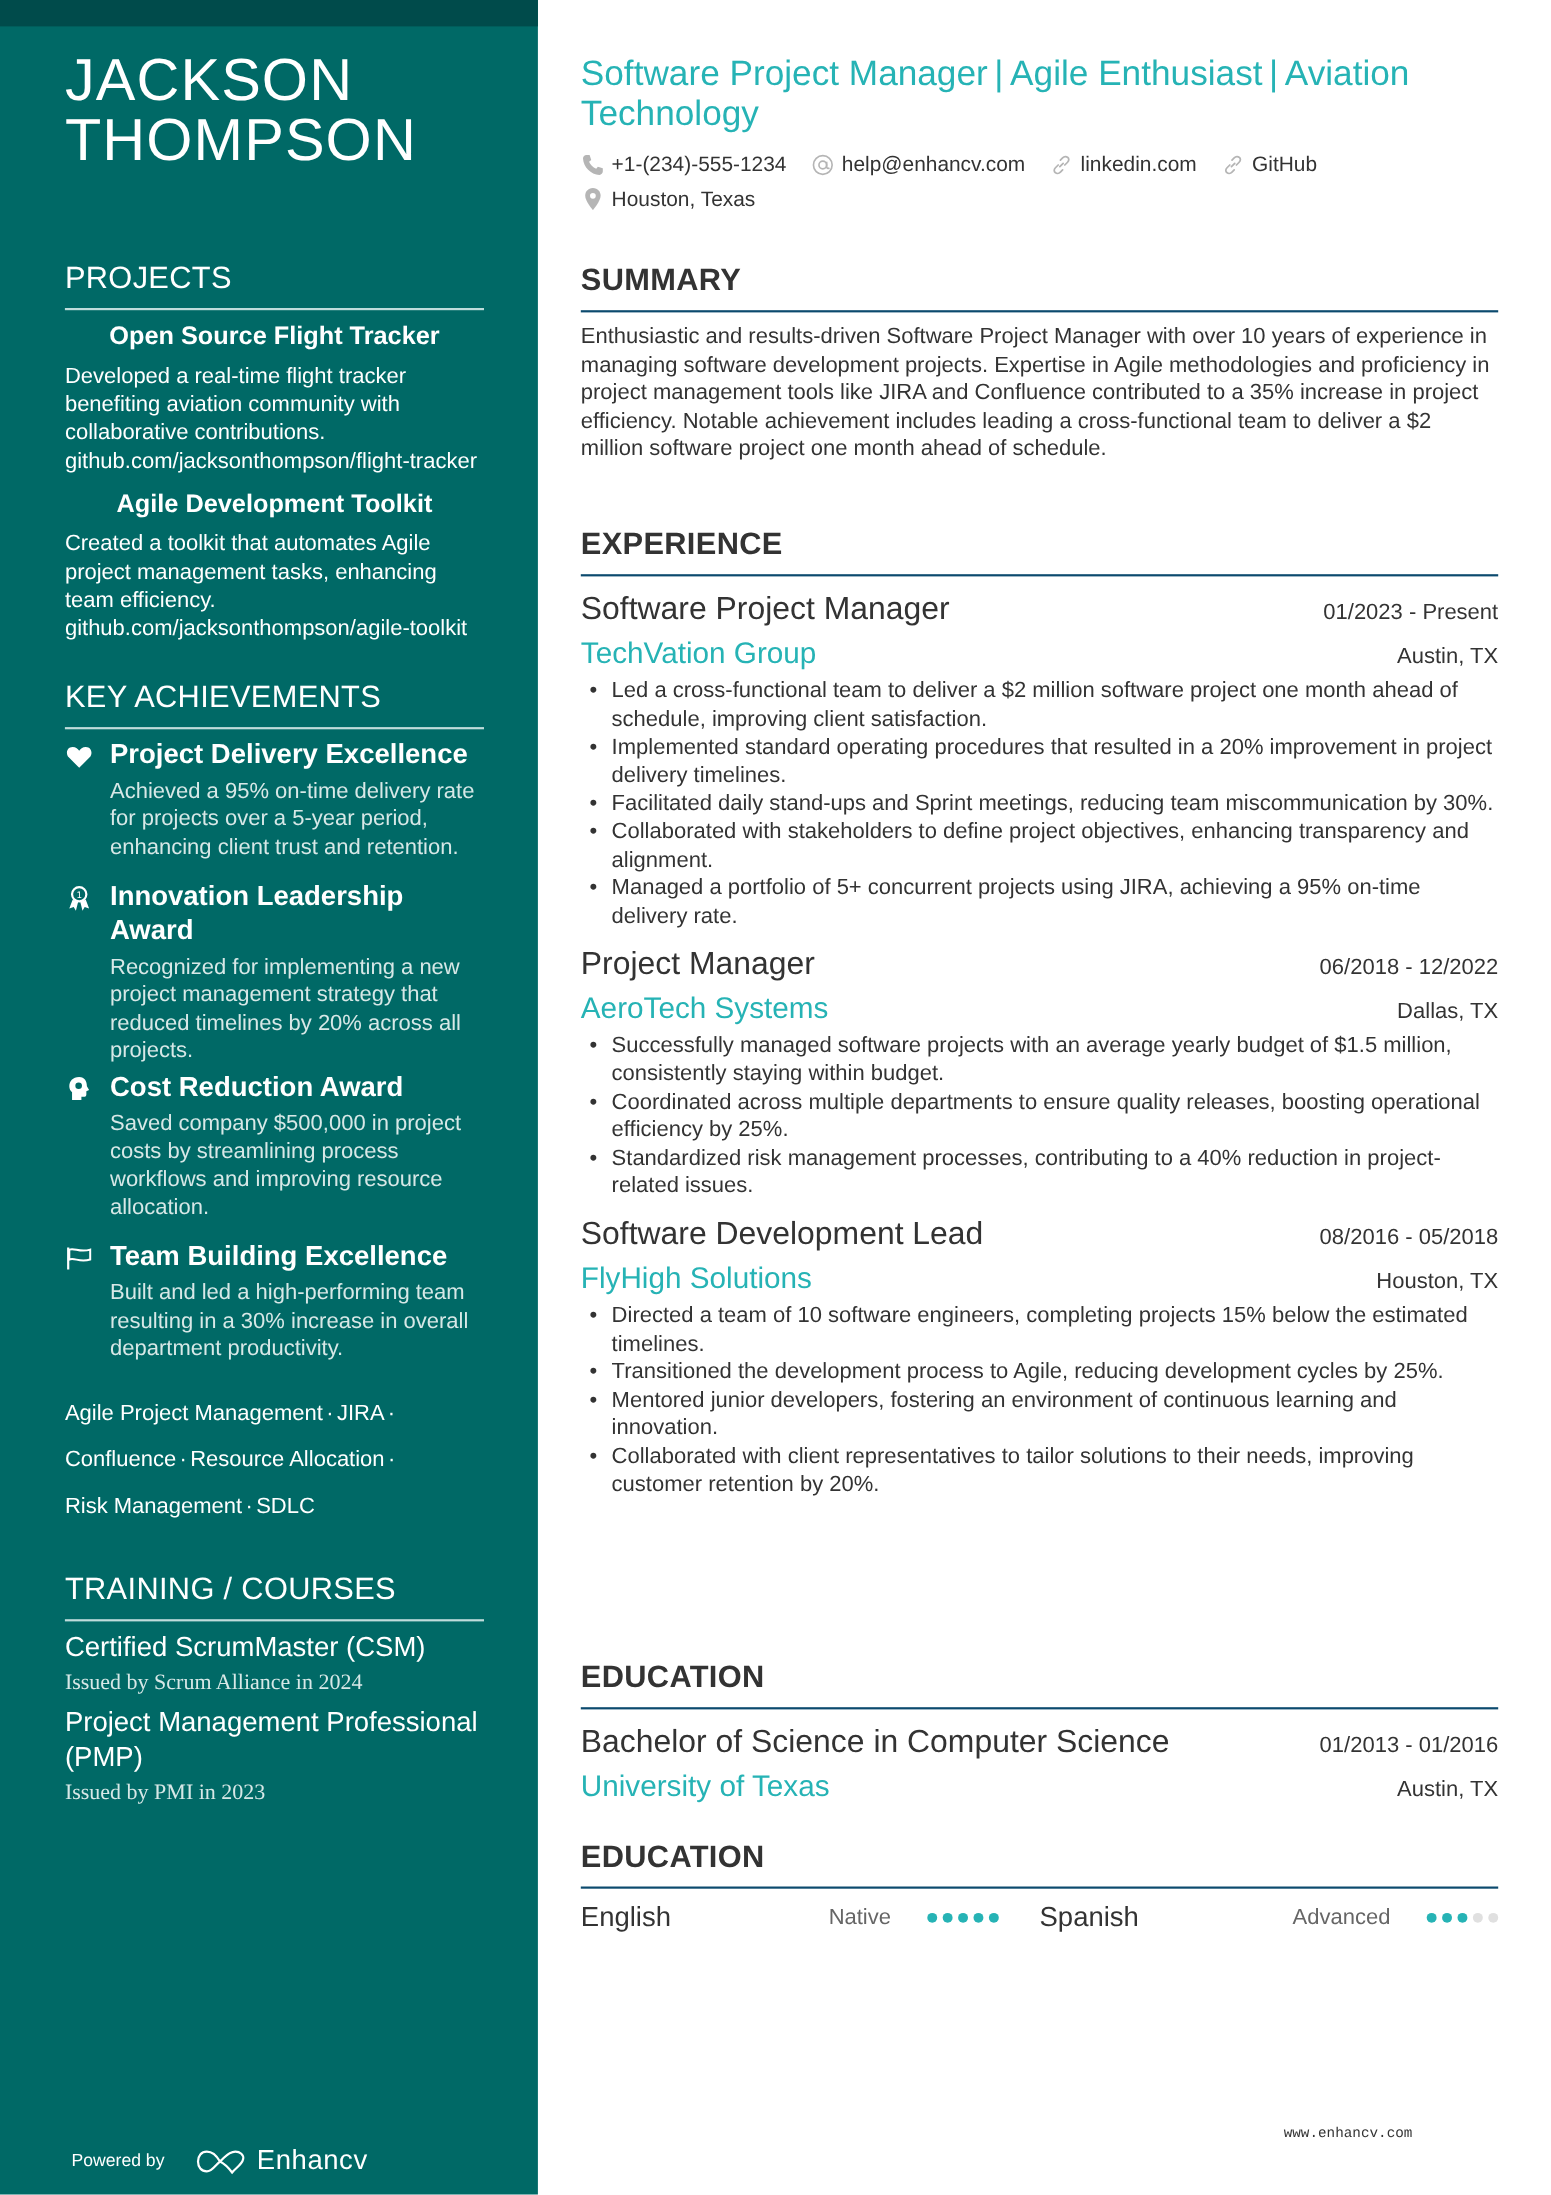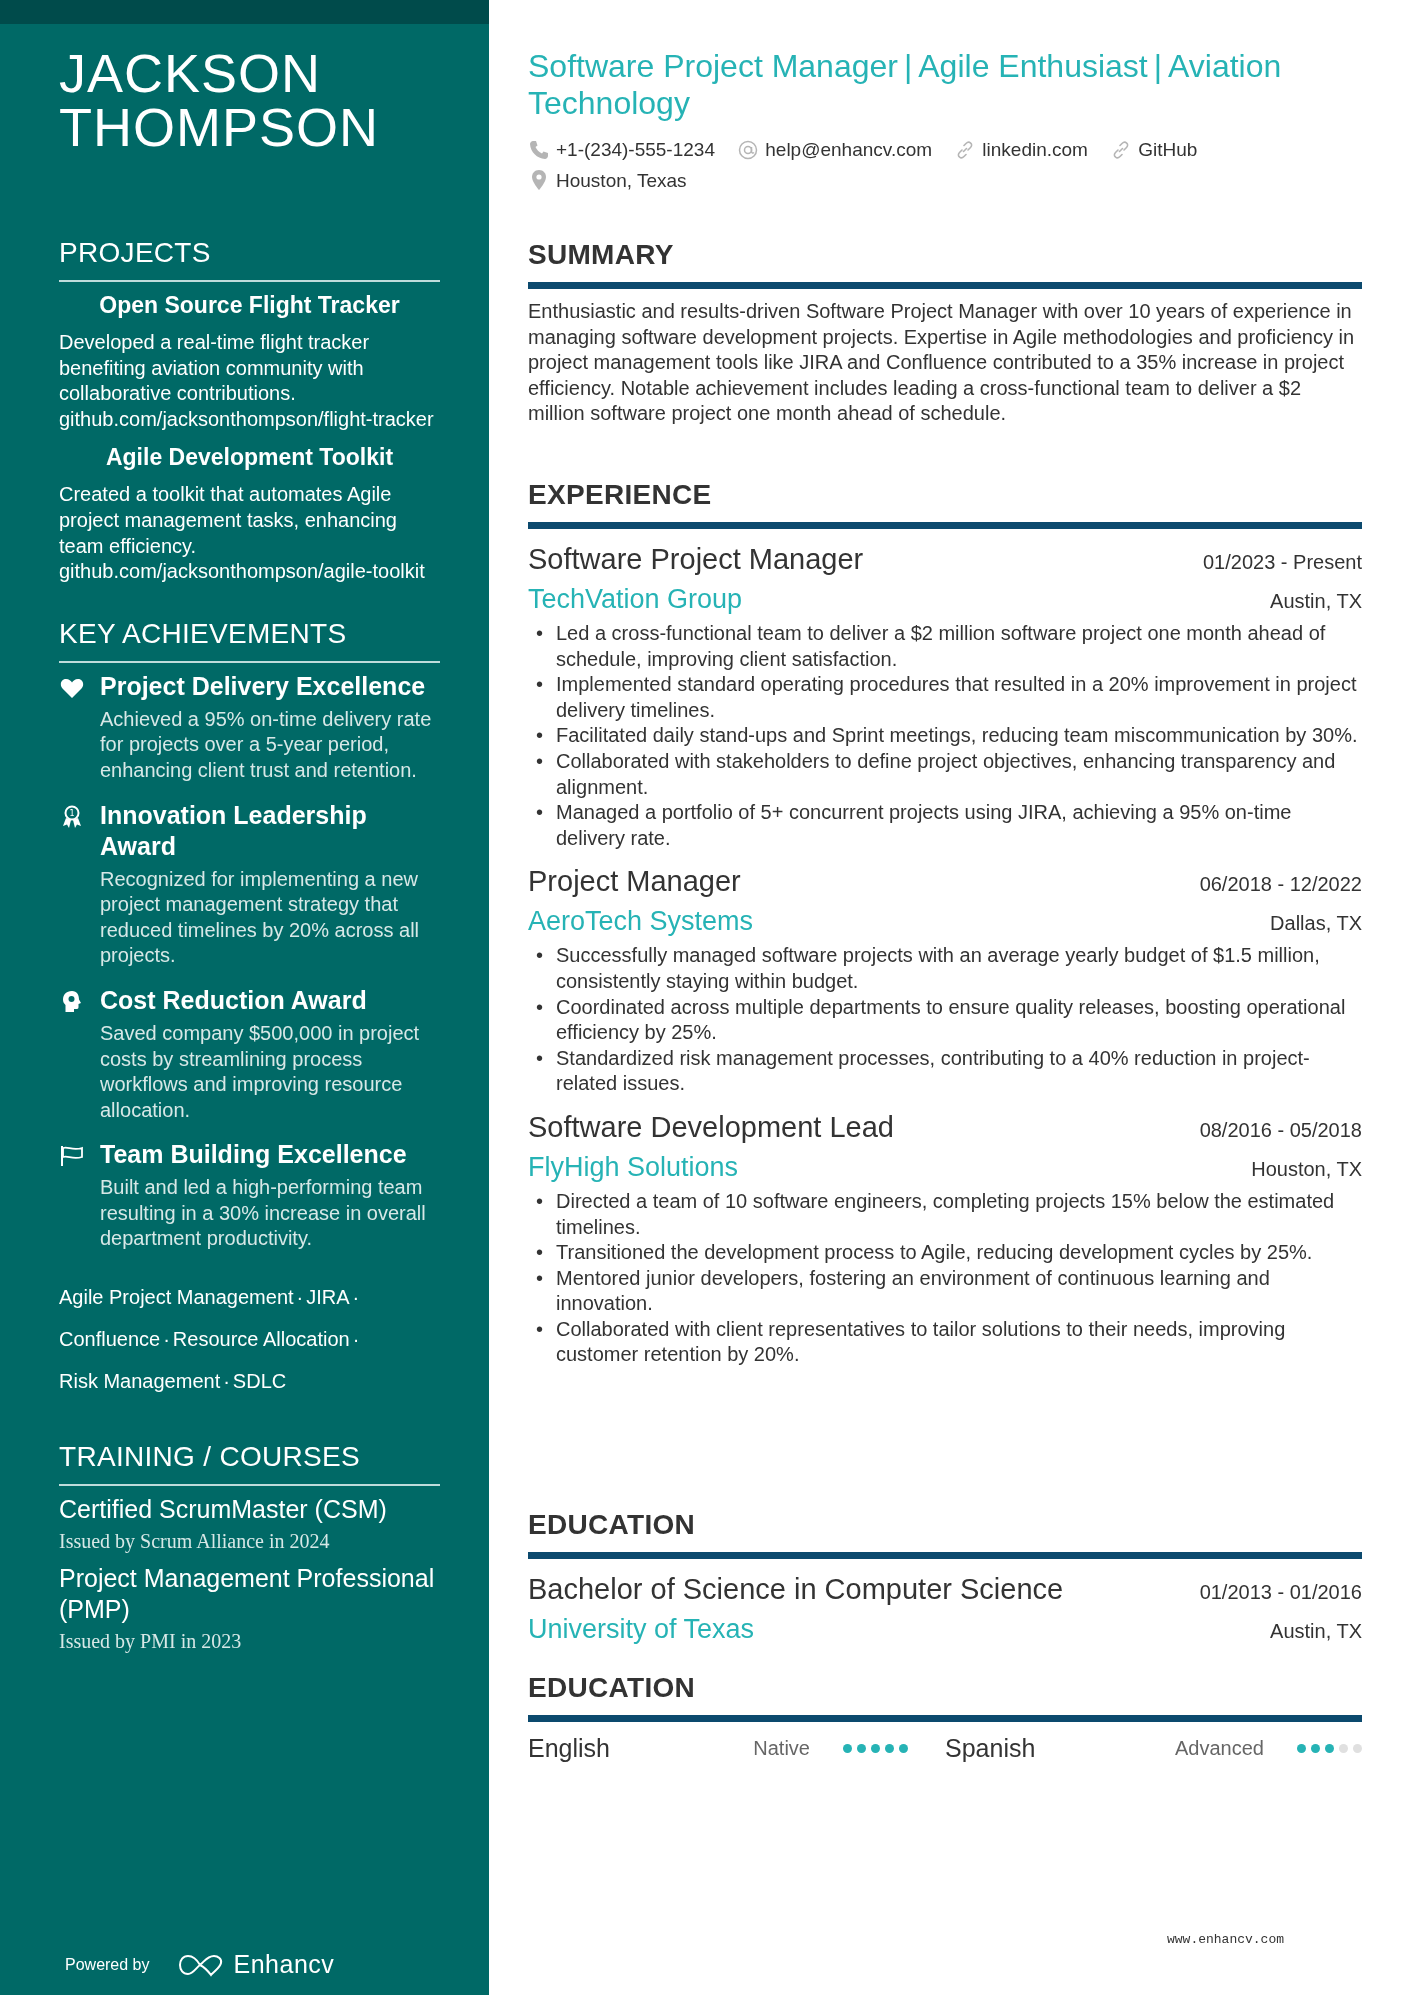--- a/index.html
+++ b/index.html
@@ -34,21 +34,21 @@
   .powered-logo { display: flex; align-items: center; margin-left: 28px; }
   .powered-brand { font-size: 25px; margin-left: 10px; letter-spacing: 0.5px; color: #ffffff; }
 
   .main { position: absolute; left: 528px; top: 0; width: 834px; }
   .headline { position: absolute; left: 0; top: 48px; width: 834px; font-size: 32px; line-height: 37px; color: #26b3b5; }
   .headline .sep { margin: 0 6px; }
   .contacts { position: absolute; left: 0; top: 136px; width: 834px; font-size: 19px; line-height: 27px; color: #333333; }
   .contact { display: inline-flex; align-items: center; margin-right: 17px; }
   .contact .ic { display: inline-flex; width: 22px; height: 22px; align-items: center; justify-content: center; margin-right: 6px; }
 
-  .m-h { font-size: 28px; line-height: 34px; color: #333333; letter-spacing: 0.3px; padding-bottom: 10px; border-bottom: 7px solid #0c4a6e; }
+  .m-h { font-size: 28px; line-height: 34px; color: #333333; letter-spacing: 0.3px; padding-bottom: 10px; border-bottom: 2px solid #0c4a6e; }
   .summary { position: absolute; left: 0; top: 238px; width: 834px; }
   .summary p { font-size: 20px; line-height: 25.6px; margin-top: 10px; color: #333333; }
 
   .experience { position: absolute; left: 0; top: 478px; width: 834px; }
   .job { margin-top: 10px; }
   .row { display: flex; justify-content: space-between; align-items: baseline; }
   .job-title { font-size: 29px; line-height: 40px; color: #333333; }
   .job-date { font-size: 20px; color: #333333; }
   .job-company { font-size: 27px; line-height: 40px; color: #26b3b5; }
   .job-loc { font-size: 20px; color: #333333; }
@@ -111,21 +111,21 @@
               <circle cx="11" cy="8" r="6.5" fill="none" stroke="#ffffff" stroke-width="2"></circle>
               <text x="11" y="11" font-size="8" text-anchor="middle" fill="#ffffff" font-family="DejaVu Sans, sans-serif">1</text>
               <path d="M5 13 L2 21 L6 19.5 L8 23 L10 15" fill="#ffffff"></path>
               <path d="M17 13 L20 21 L16 19.5 L14 23 L12 15" fill="#ffffff"></path>
             </svg>
         </span>
         <div class="ach-title">Innovation Leadership Award</div>
         <div class="ach-desc">Recognized for implementing a new project management strategy that reduced timelines by 20% across all projects.</div>
       </div>
 
-      <div class="ach" style="margin-top:16px">
+      <div class="ach" style="margin-top:4px">
         <span class="ach-icon">
           <svg width="22" height="24" viewBox="0 0 22 24">
               <path d="M11 1 C5 1 2 5 2 9.5 C2 12 3 13.5 4.5 15 L4.5 22 L13 22 L13 19 L16 19 C17 19 17.5 18 17.5 17 L17.5 14 L20 13 L18 9.5 C18 5 16 1 11 1 Z" fill="#ffffff"></path>
               <circle cx="10.5" cy="9" r="3" fill="#006966"></circle>
             </svg>
         </span>
         <div class="ach-title">Cost Reduction Award</div>
         <div class="ach-desc">Saved company $500,000 in project costs by streamlining process workflows and improving resource allocation.</div>
       </div>
 

